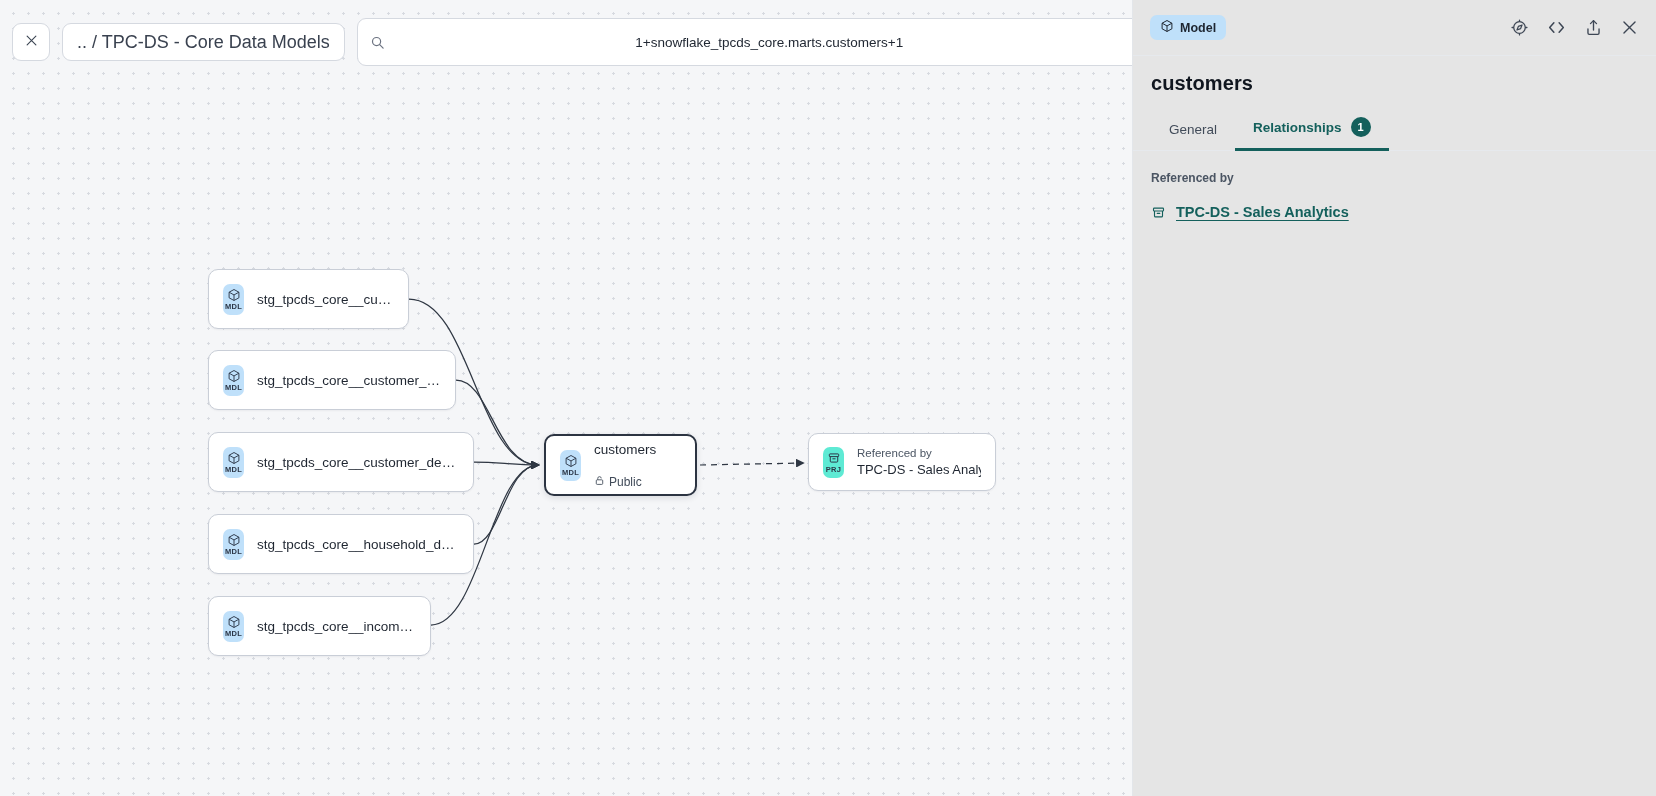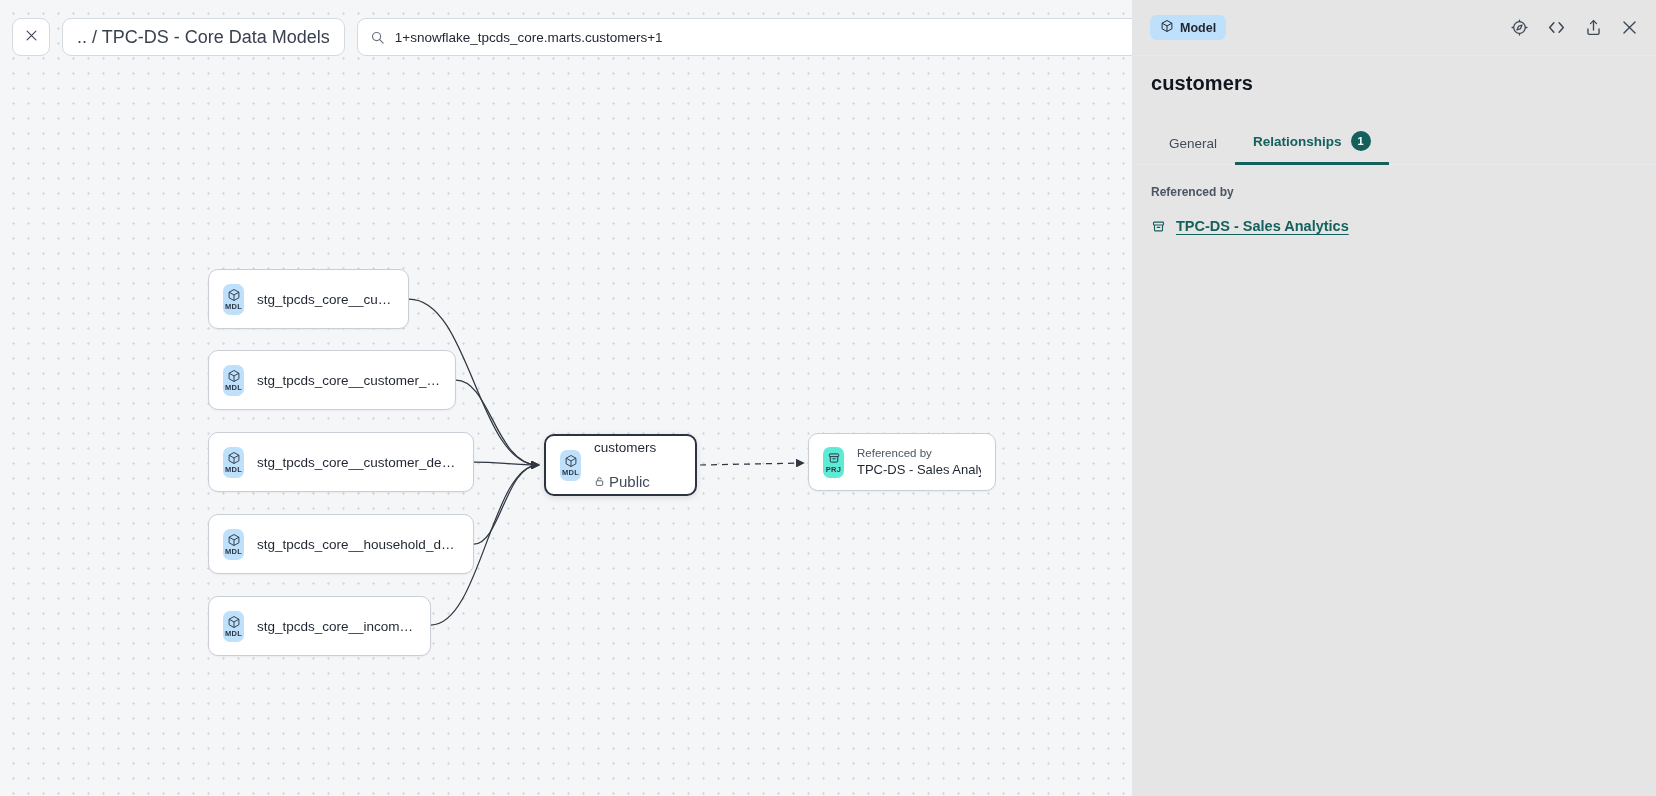--- a/index.html
+++ b/index.html
@@ -42,28 +42,29 @@
     background: #ffffff;
     border: 1px solid #d5d9e0;
     border-radius: 9px;
     display: flex; align-items: center;
     padding: 0 14px;
     font-size: 18px; color: #39414f;
     white-space: nowrap;
     cursor: pointer;
   }
   .searchbar {
-    height: 38px; width: 828px;
+    height: 48px; width: 828px;
     background: #ffffff;
     border: 1px solid #d5d9e0;
     border-radius: 9px;
     display: flex; align-items: center;
     padding: 0 14px 0 12px;
     gap: 10px;
     cursor: text;
+    text-align: center;
   }
   .searchbar .query {
     flex: 1;
     font-size: 13.5px; color: #222934;
     white-space: nowrap; overflow: hidden;
   }
   .icon-muted { color: #6b7280; display: flex; align-items: center; }
 
   
   .graph { position: absolute; inset: 0; }
@@ -98,21 +99,21 @@
   .node-badge .bt {
     font-size: 7.5px; font-weight: 700; letter-spacing: .3px;
     margin-top: 1px;
   }
   .node-text { min-width: 0; overflow: hidden; }
   .node-title {
     font-size: 13.5px; color: #1f2631;
     white-space: nowrap; overflow: hidden; text-overflow: ellipsis;
   }
   .node-sub {
-    font-size: 15px; color: #414b59;
+    font-size: 12px; color: #414b59;
     display: flex; align-items: center; gap: 4px; margin-top: 18px;
   }
   .node-kicker { font-size: 11.5px; color: #4b5563; }
   .node-name2 { font-size: 13px; color: #1f2631; margin-top: 3px; white-space: nowrap; }
 
   
   .panel {
     width: 524px; height: 796px;
     background: #e5e5e5;
     border-left: 1px solid #e3e6ea;
@@ -136,21 +137,21 @@
   .panel-actions > span { display: flex; cursor: pointer; }
   .panel-divider { height: 1px; background: #e6e9ed; }
 
   .panel-head { padding: 16px 18px 0 18px; }
   .panel-title { font-size: 20px; font-weight: 700; color: #10161f; letter-spacing: .1px; }
   .panel-subtitle { font-size: 12.5px; color: #3c4452; margin-top: 7px; }
 
   .tabs {
     display: flex; align-items: flex-end; gap: 0;
     padding: 0 18px;
-    margin-top: 36px;
+    margin-top: 22px;
     border-bottom: 1px solid #e6e9ed;
   }
   .tab {
     display: flex; align-items: center; gap: 9px;
     padding: 0 18px 11px 18px;
     font-size: 13.5px; color: #414b59;
     cursor: pointer;
     border-bottom: 3px solid transparent;
     margin-bottom: -1px;
   }

